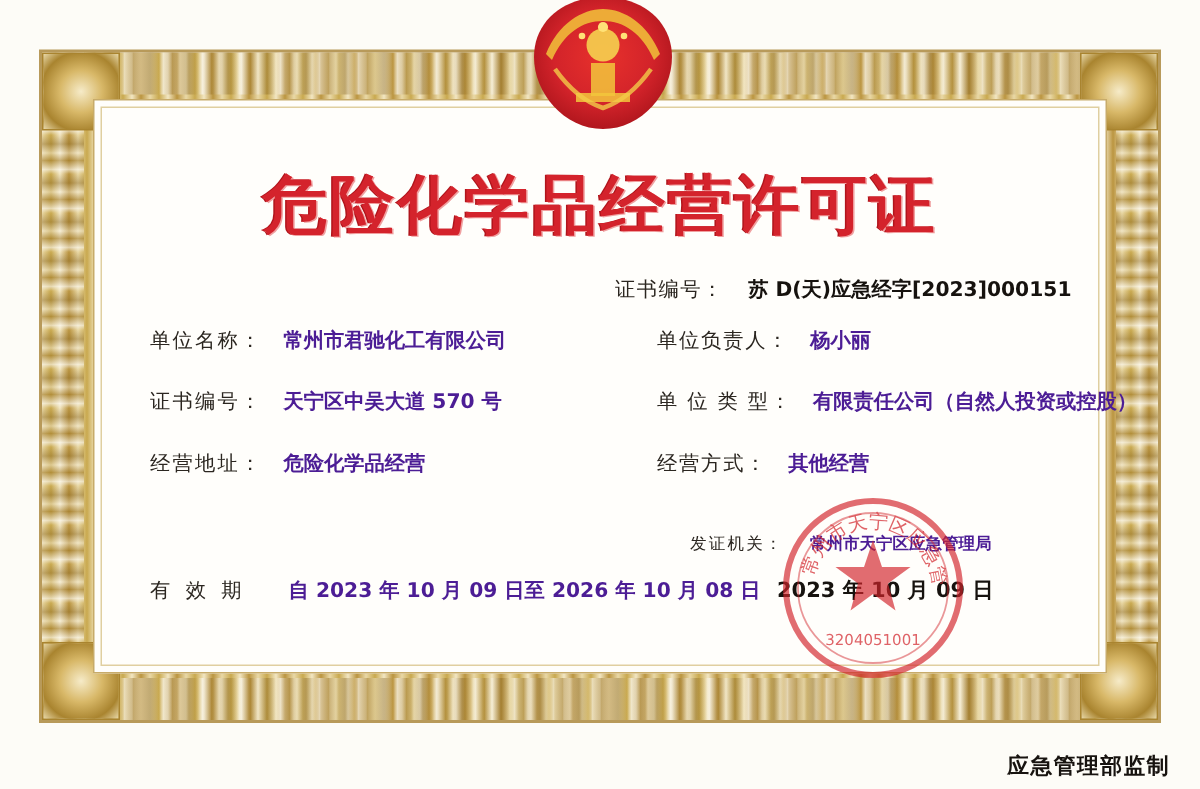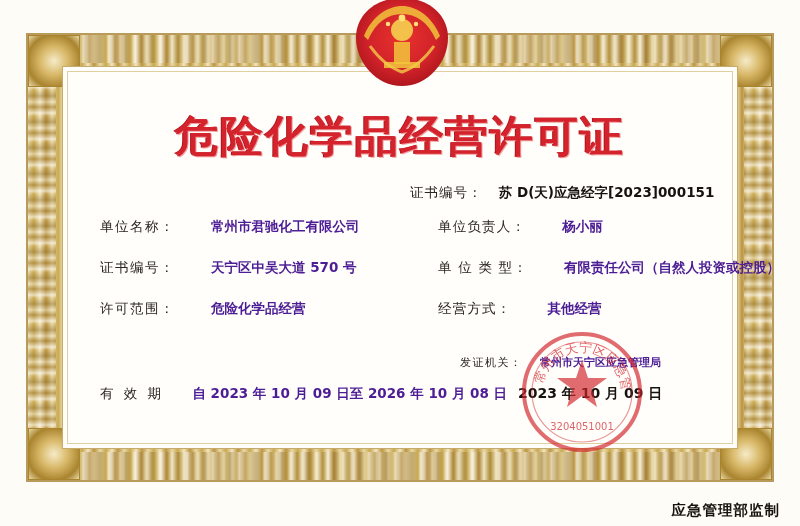--- a/index.html
+++ b/index.html
@@ -148,21 +148,20 @@
     position: relative;
     height: 41px;
     display: flex;
     align-items: flex-start;
   }
   .cellL, .cellR {
     display: flex;
     align-items: flex-end;
     font-size: 13.5px;
     color: #1e1a16;
-    gap: 22px;
   }
   .cellL { width: 338px; }
   .cellR { width: 272px; }
   .lbl {
     color: #2b2620;
     letter-spacing: 1.5px;
     white-space: nowrap;
   }
   .val {
     margin-left: 14px;
@@ -299,21 +298,21 @@
         <span class="val">天宁区中吴大道 570 号</span>
       </div>
       <div class="cellR">
         <span class="lbl">单 位 类 型：</span>
         <span class="val">有限责任公司（自然人投资或控股）</span>
       </div>
     </div>
 
     <div class="row">
       <div class="cellL">
-        <span class="lbl">许可范围：</span>
+        <span class="lbl">经营地址：</span>
         <span class="val">危险化学品经营</span>
       </div>
       <div class="cellR">
         <span class="lbl">经营方式：</span>
         <span class="val">其他经营</span>
       </div>
     </div>
 
   </div>
 

